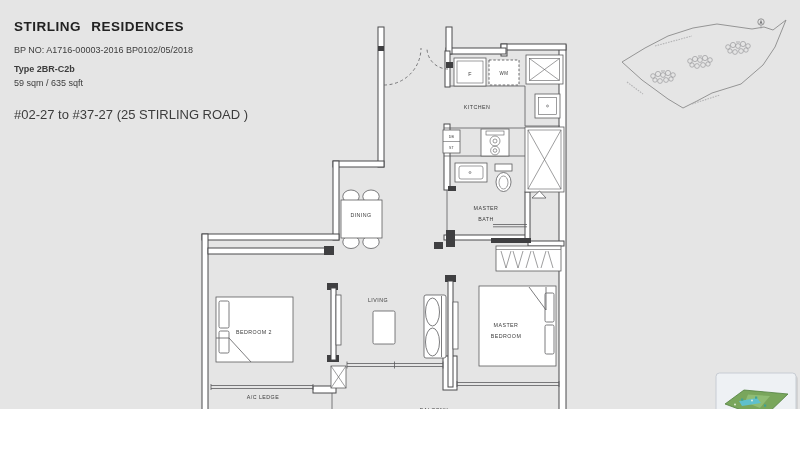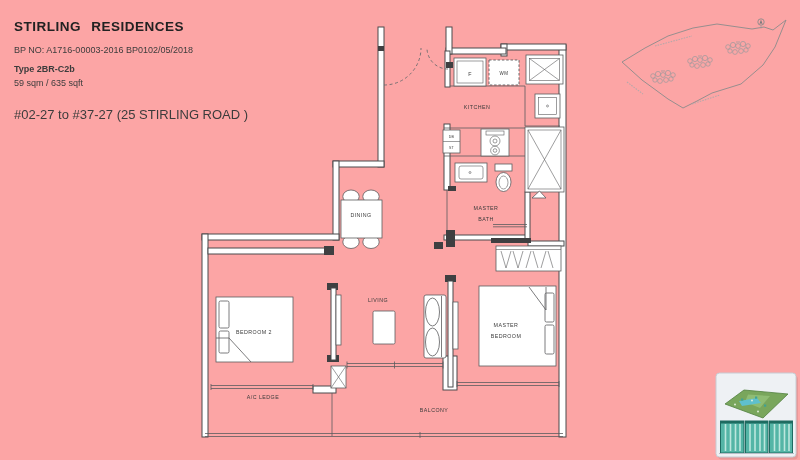--- a/index.html
+++ b/index.html
@@ -1,16 +1,16 @@
 <!DOCTYPE html>
 <html><head>
 <meta charset="utf-8">
 <style>
   html,body{margin:0;padding:0;background:#ffffff;}
-  #page{position:relative;width:800px;height:460px;background:#fca5a5;overflow:hidden;
+  #page{position:relative;width:800px;height:409px;background:#e5e5e5;overflow:hidden;
         font-family:"Liberation Sans",sans-serif;}
   
   .hdr{position:absolute;left:14px;color:#2e2e2e;}
   .hdr-title{top:19px;font-size:13.5px;font-weight:bold;letter-spacing:0.5px;word-spacing:6px;color:#222;}
   .hdr-bp{top:45px;font-size:9px;color:#3c3c3c;}
   .hdr-bp .date{}
   .hdr-type{top:64px;font-size:9px;color:#3c3c3c;font-weight:bold;}
   .hdr-area{top:78px;font-size:9px;color:#3c3c3c;}
   .hdr-stack{top:107px;font-size:13px;color:#3c3c3c;}
   

